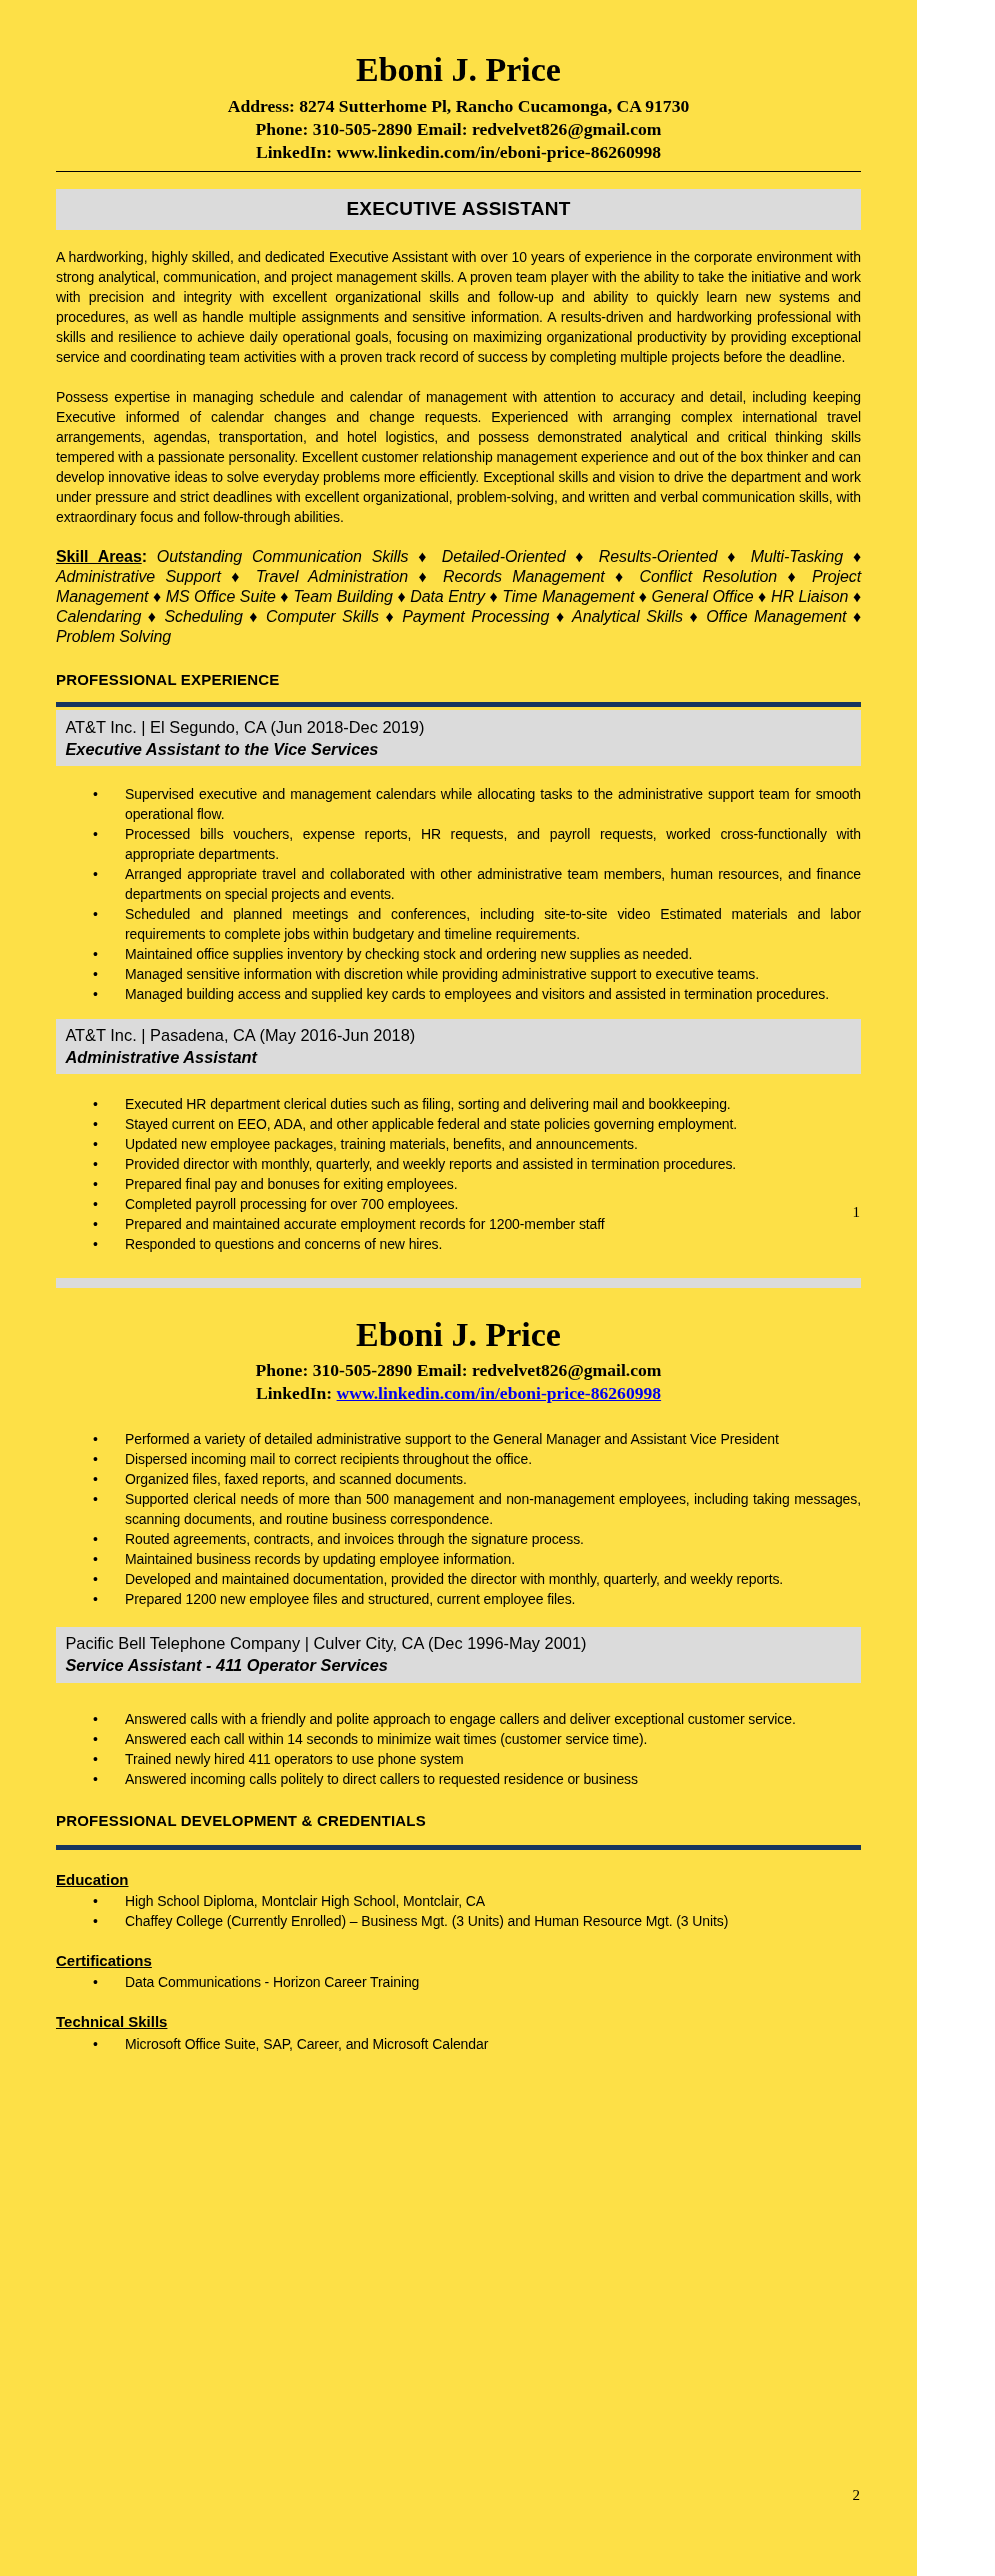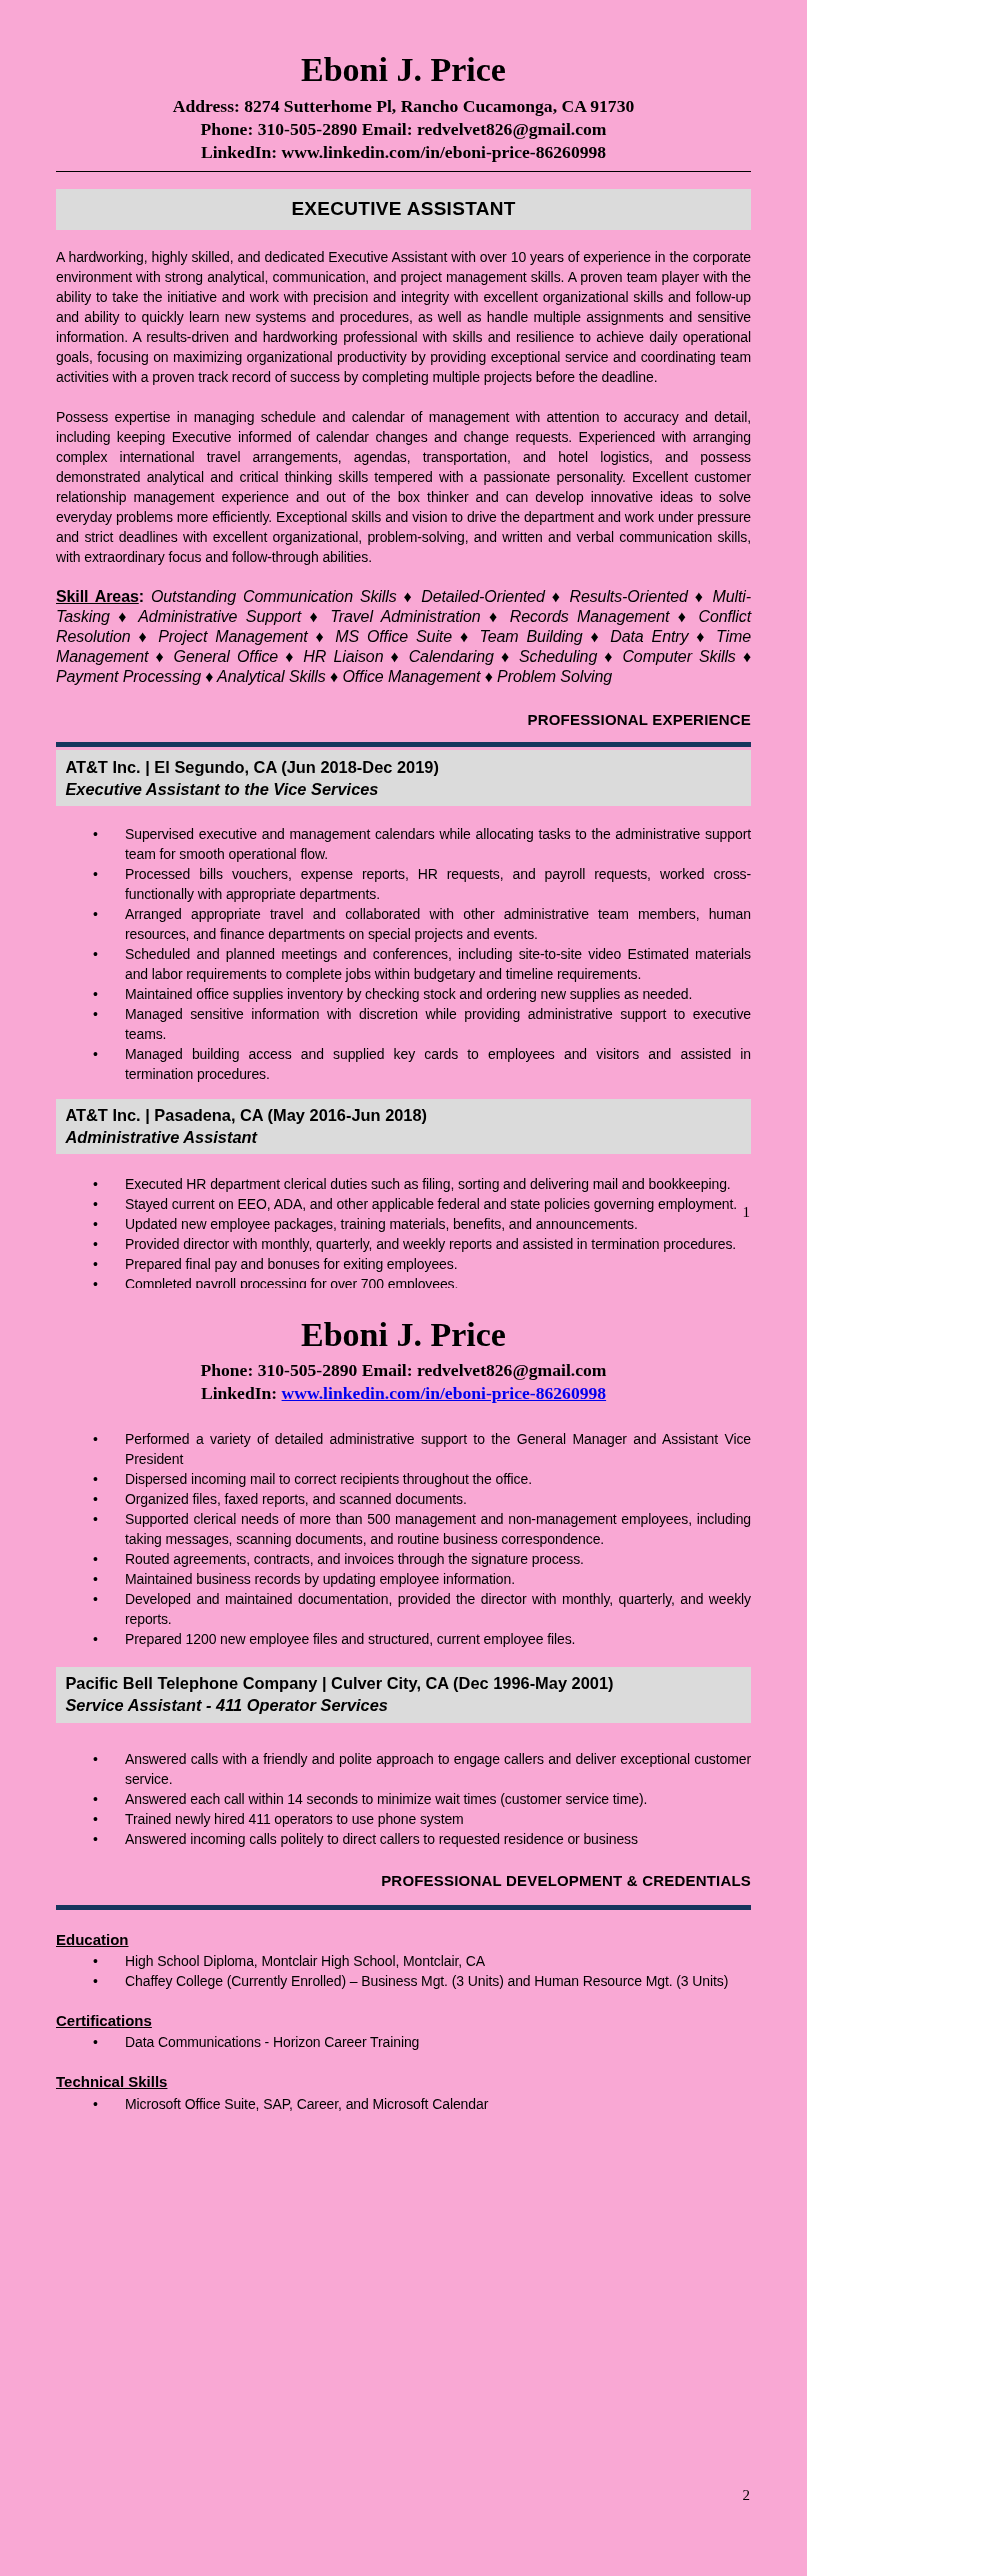--- a/index.html
+++ b/index.html
@@ -2,21 +2,21 @@
 <html style="--navy: #17365d; --box-gray: #dbdbdb; --link-blue: #0000ee;font-size:9.4px"><head>
 <meta charset="utf-8">
 <style>
   * { margin:0; padding:0; box-sizing:border-box; }
   html,body { background:#ffffff; }
   body {
     width:995px; height:2576px; position:relative;
     font-family:"Liberation Sans", sans-serif; color:#000;
     overflow:hidden;
   }
-  .page { position:relative; width:807px; height:1288px; overflow:hidden; background:#f9a8d4; }
+  .page { position:relative; width:917px; height:1288px; overflow:hidden; background:#fde047; }
   .inner { padding:0 56px; }
 
   
   .name {
     font-family:"Liberation Serif", serif; font-weight:700; font-size:34px;
     text-align:center; line-height:39px;
   }
   .contact {
     font-family:"Liberation Serif", serif; font-weight:700; font-size:17.6px;
     line-height:23px; text-align:center;
@@ -33,27 +33,27 @@
     margin-top:16.4px; font-size:14px; line-height:20px;
     text-align:justify; letter-spacing:-0.1px;
   }
   .para + .para { margin-top:20px; }
 
   .skills-para { margin-top:20px; font-size:16px; line-height:20px; text-align:justify; letter-spacing:-0.1px; }
   .skills-label { font-weight:700; text-decoration:underline; }
   .skills-colon { font-weight:700; }
   .skills-text { font-style:italic; }
 
-  .section-heading { margin-top:24.6px; text-align:right; font-weight:700; font-size:15px; letter-spacing:0.2px; }
+  .section-heading { margin-top:24.6px; text-align:left; font-weight:700; font-size:15px; letter-spacing:0.2px; }
   .navy-rule { margin-top:14px; height:4.7px; background:var(--navy); }
 
   .job-box { background:var(--box-gray); padding:5.3px 9.4px 6.4px; }
   .job-box.first { margin-top:3.5px; }
   .job-box.spaced { margin-top:15px; }
-  .company-line { font-weight:700; font-size:16.4px; line-height:22px; }
+  .company-line { font-weight:400; font-size:16.4px; line-height:22px; }
   .role-line { font-weight:700; font-style:italic; font-size:16.4px; line-height:22px; }
 
   ul.bullets { list-style:none; margin-top:17.6px; }
   ul.bullets li {
     position:relative; padding-left:69px; font-size:14px; line-height:20px;
     text-align:justify; letter-spacing:-0.1px;
   }
   ul.bullets li::before { content:"\2022"; position:absolute; left:37px; top:0; }
 
   .page-num {

